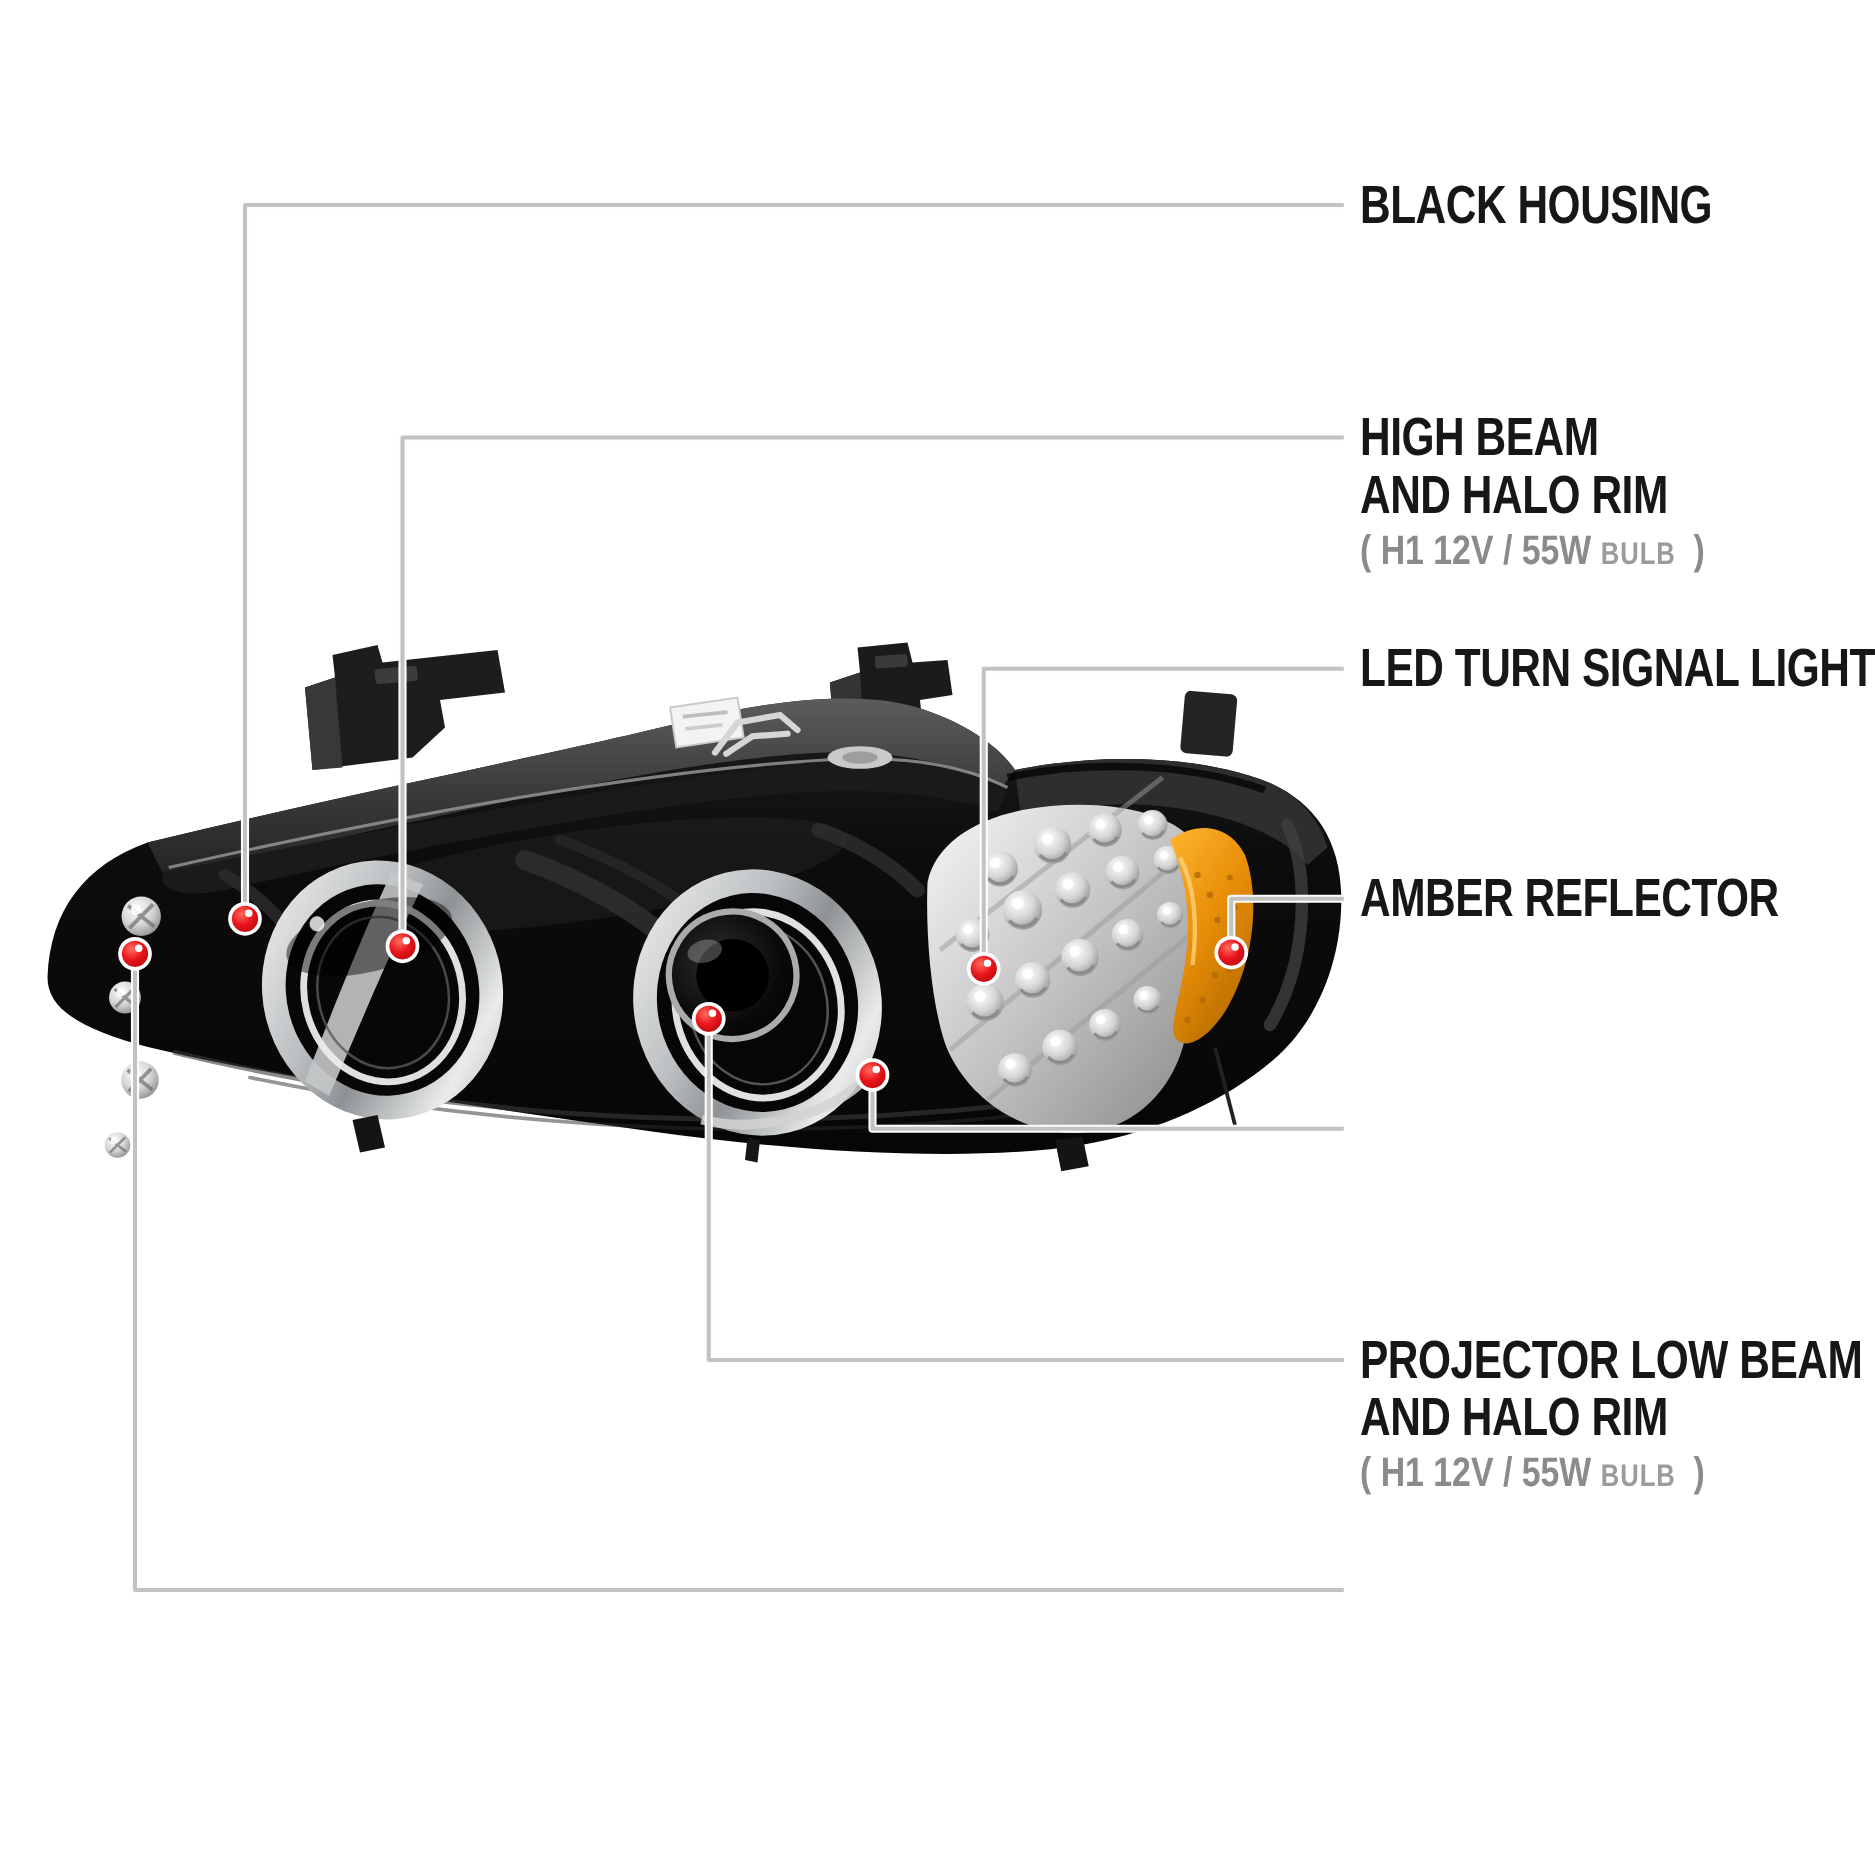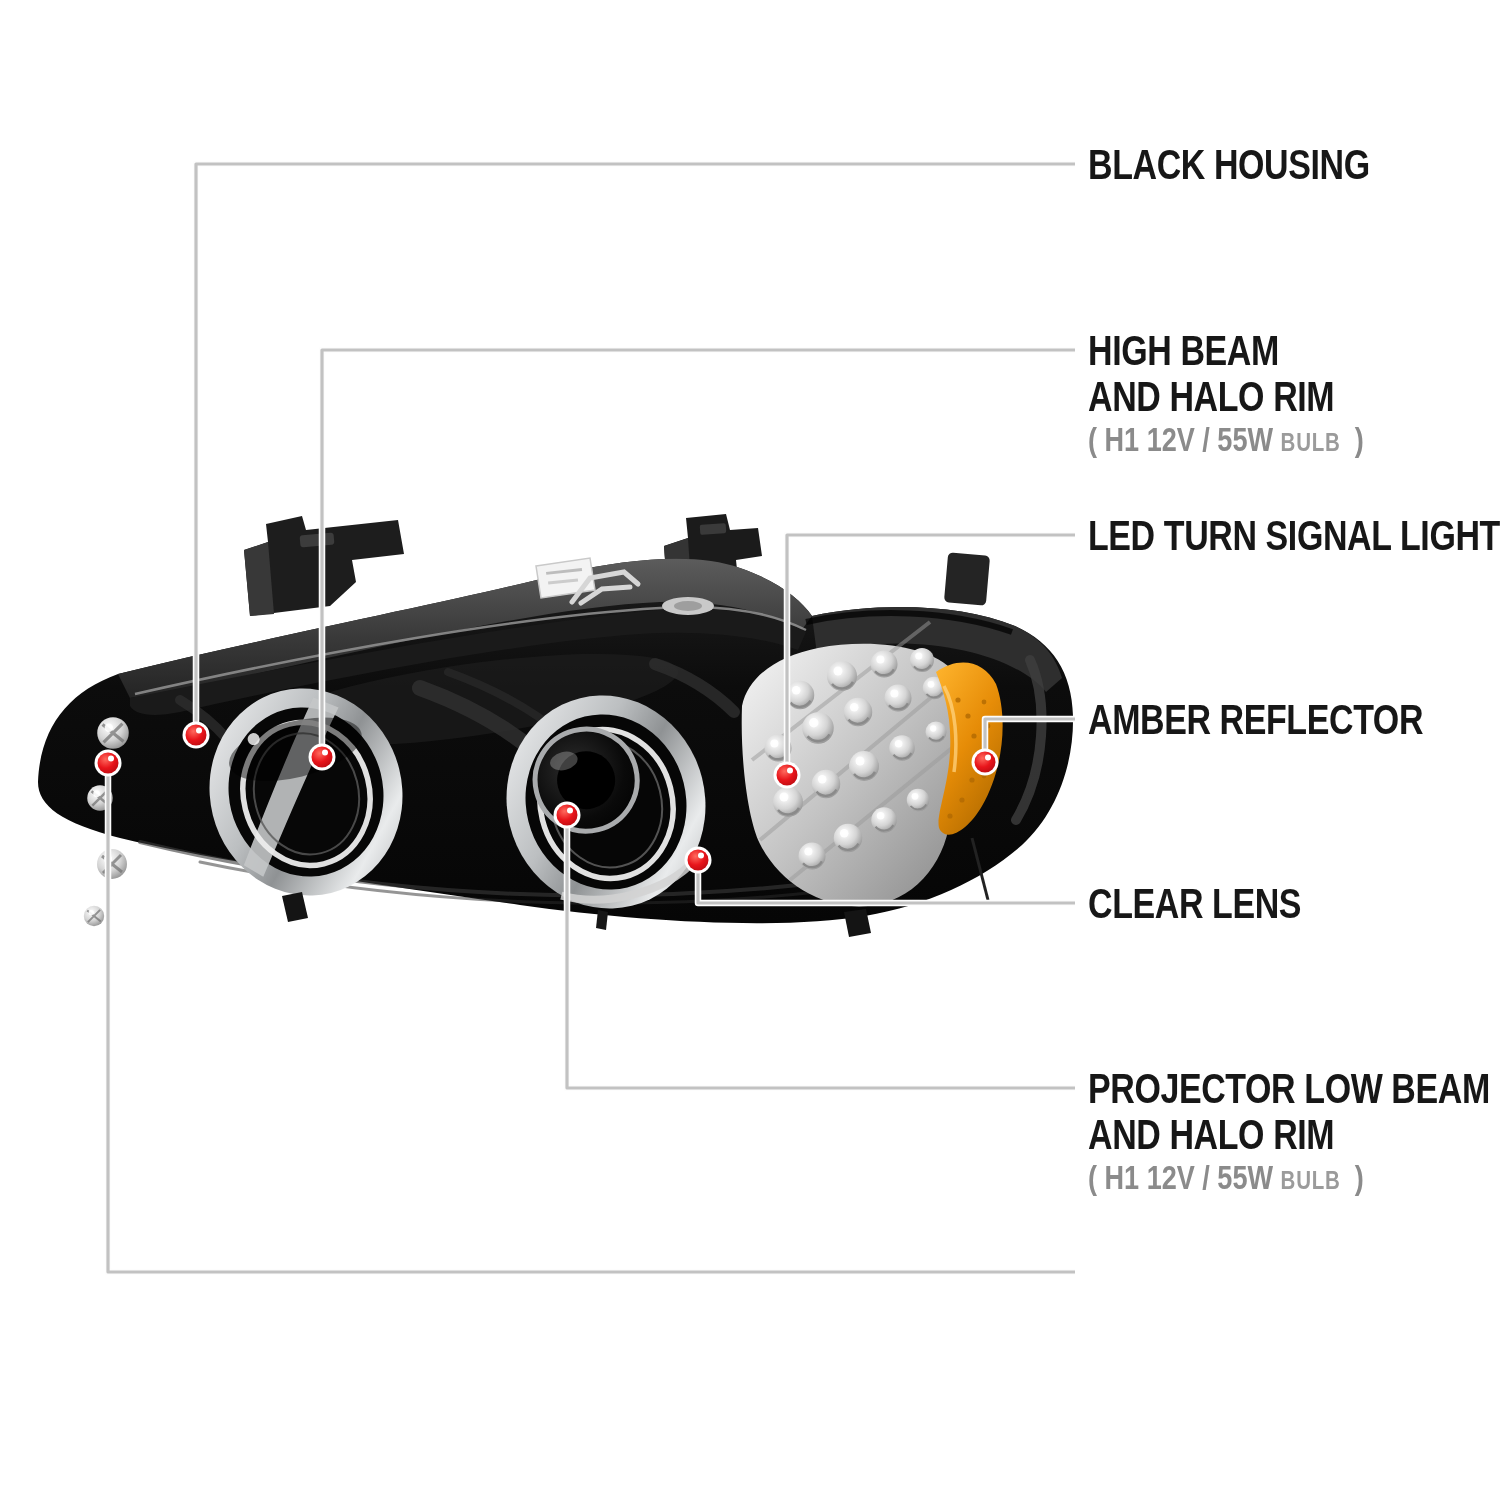--- a/index.html
+++ b/index.html
@@ -291,23 +291,20 @@
   </div>
 
   <div class="callout" style="top:512px">
     <div class="cl-line">LED TURN SIGNAL LIGHT</div>
   </div>
 
   <div class="callout" style="top:696px">
     <div class="cl-line">AMBER REFLECTOR</div>
   </div>
 
-  <div class="callout" style="top:880px">
-    <div class="cl-line">CLEAR LENS</div>
-  </div>
 
   <div class="callout" style="top:1065px">
     <div class="cl-line">PROJECTOR LOW BEAM</div>
     <div class="cl-line">AND HALO RIM</div>
     <div class="cl-note">
       <span>( H1  12V / 55W</span>
       <span class="bulb">BULB</span>
       <span class="close">)</span>
     </div>
   </div>

